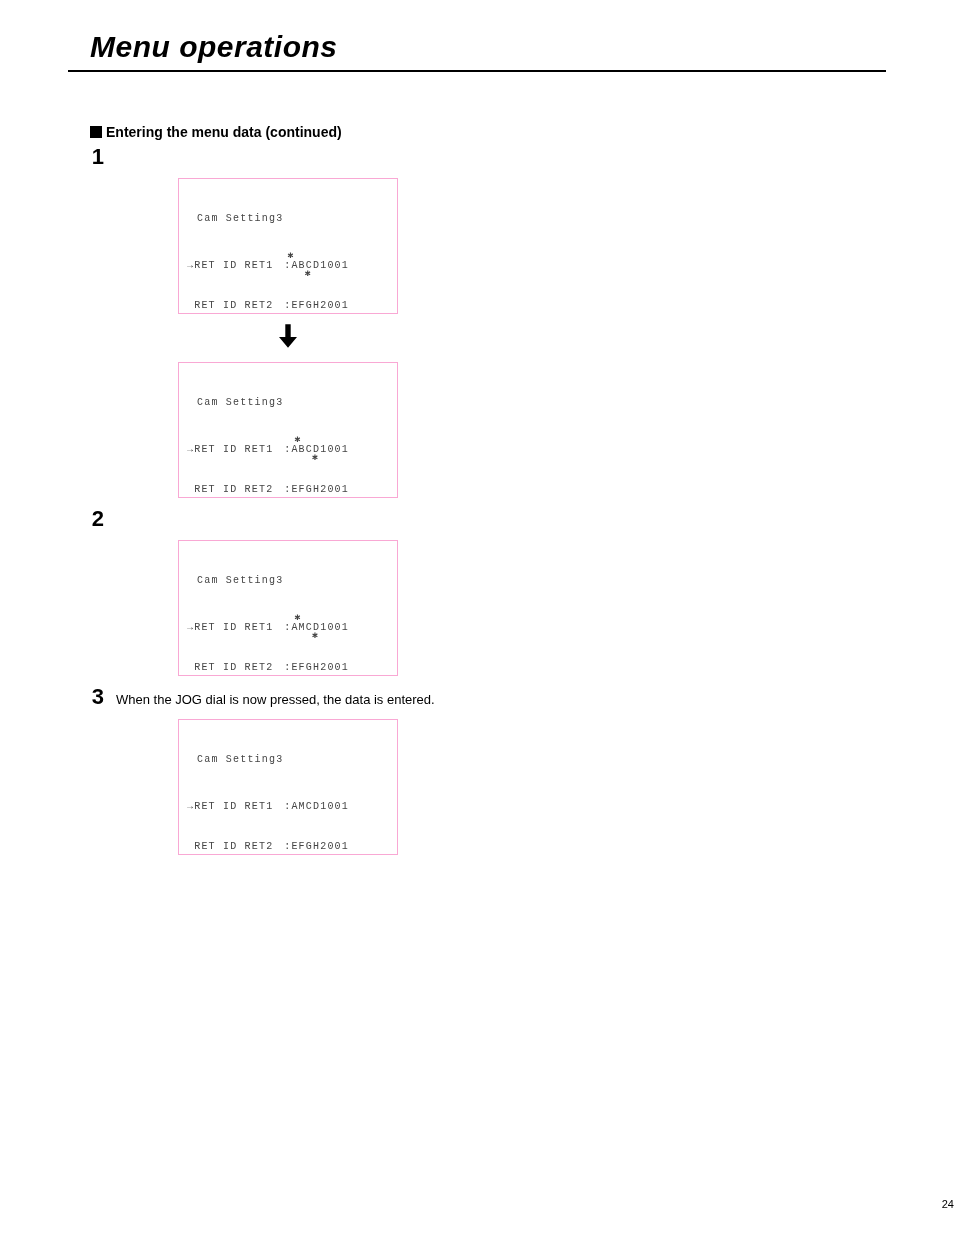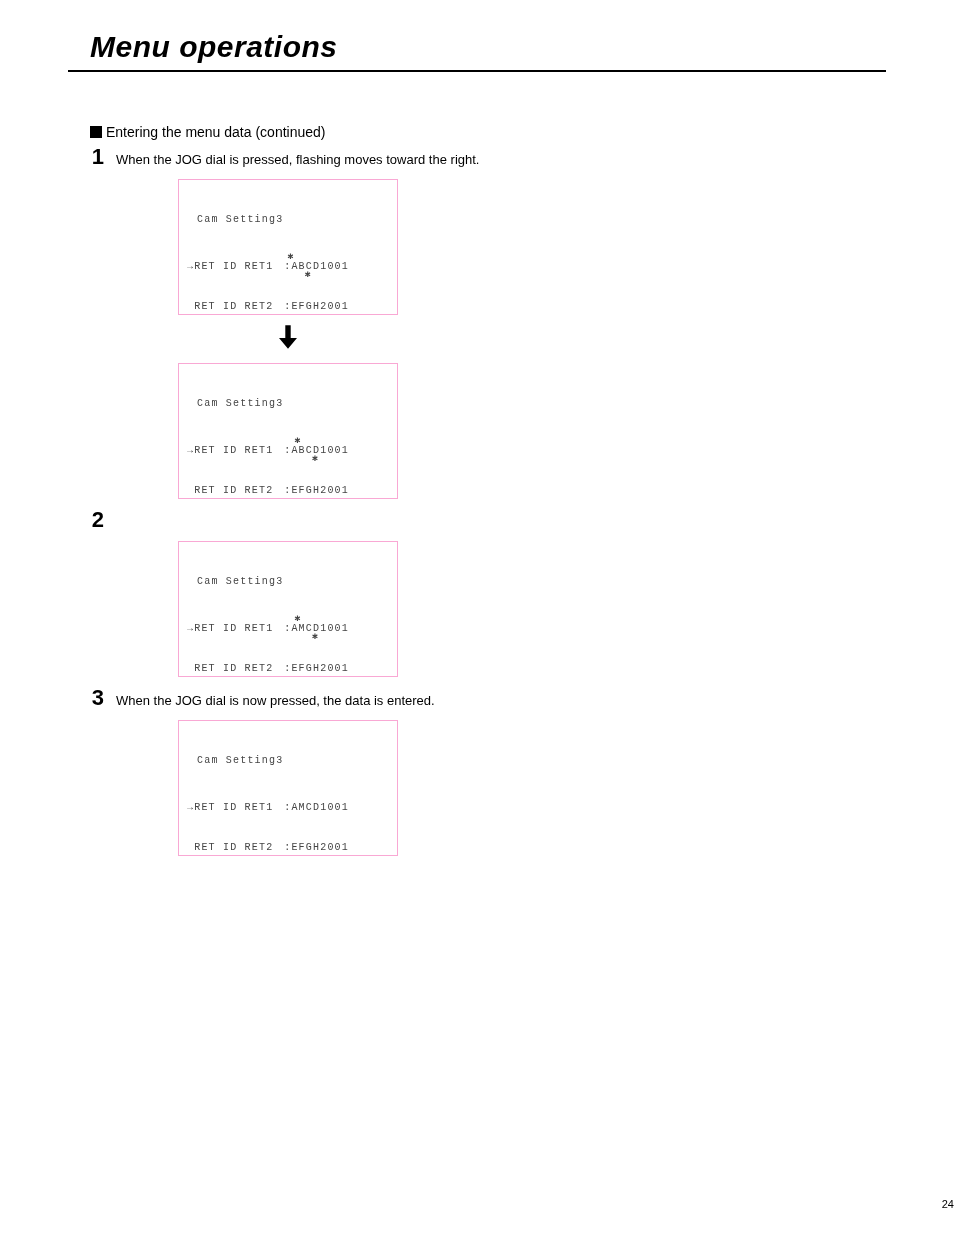--- a/index.html
+++ b/index.html
@@ -2,21 +2,21 @@
 <html><head>
 <meta charset="utf-8">
 <style>
   html,body{margin:0;padding:0;background:#fff;color:#000;font-family:Arial,Helvetica,sans-serif}
   .page{width:954px;height:1236px;position:relative;padding:30px 90px 0 90px;box-sizing:border-box}
   .title{font-size:30px;font-weight:bold;font-style:italic;letter-spacing:.5px;margin:0 0 6px 0}
   .hr{border:none;border-top:2px solid #000;margin:0 -22px 0 -22px}
   .content{padding:52px 0 0 0;width:420px;box-sizing:border-box}
   .sec-head{display:flex;align-items:flex-start;gap:4px;margin-bottom:2px}
   .blk{width:12px;height:12px;background:#000;margin-top:2px;flex:none}
-  .sec-title{font-weight:normal;font-size:14px}
+  .sec-title{font-weight:bold;font-size:14px}
   .body-text{font-size:13px;line-height:1.4;margin-left:16px;margin-bottom:12px}
   .step{display:flex;align-items:flex-start;gap:12px;margin:6px 0 10px 0}
   .step-num{font-size:22px;font-weight:bold;line-height:1;width:14px;text-align:right}
   .step-text{font-size:13px;line-height:1.4;padding-top:5px}
   .screen-wrap{margin-left:88px;margin-bottom:10px}
   .screen{border:1px solid #f9a8d4;width:220px;height:136px;padding:6px 10px 6px 8px;box-sizing:border-box;
           font-family:"Courier New",Courier,monospace;font-size:10px;letter-spacing:1.2px;line-height:1.35;
           color:#444;white-space:pre;overflow:hidden}
   .screen .hdr{margin-bottom:6px;margin-left:10px}
   .screen .row{display:flex}
@@ -41,21 +41,20 @@
 
   <div class="content">
 
     <div class="sec-head">
       <span class="blk"></span>
       <span class="sec-title">Entering the menu data (continued)</span>
     </div>
 
     <div class="step">
       <span class="step-num">1</span>
-      <span class="step-text">When the JOG dial is pressed, flashing moves toward the right.</span>
     </div>
 
     <div class="screen-wrap">
       <div class="screen">
         <div class="hdr">Cam Setting3</div>
         <div class="row">
           <span class="arrow-mark">→</span><span class="lbl">RET ID RET1</span>
           <span class="val"><span>:</span><span class="hl"><span class="star tl">＊</span><span>AB</span><span class="star br">＊</span></span><span>CD1001</span></span>
         </div>
         <div class="row"><span class="arrow-mark"> </span><span class="lbl">RET ID RET2</span><span class="val">:EFGH2001</span></div>

